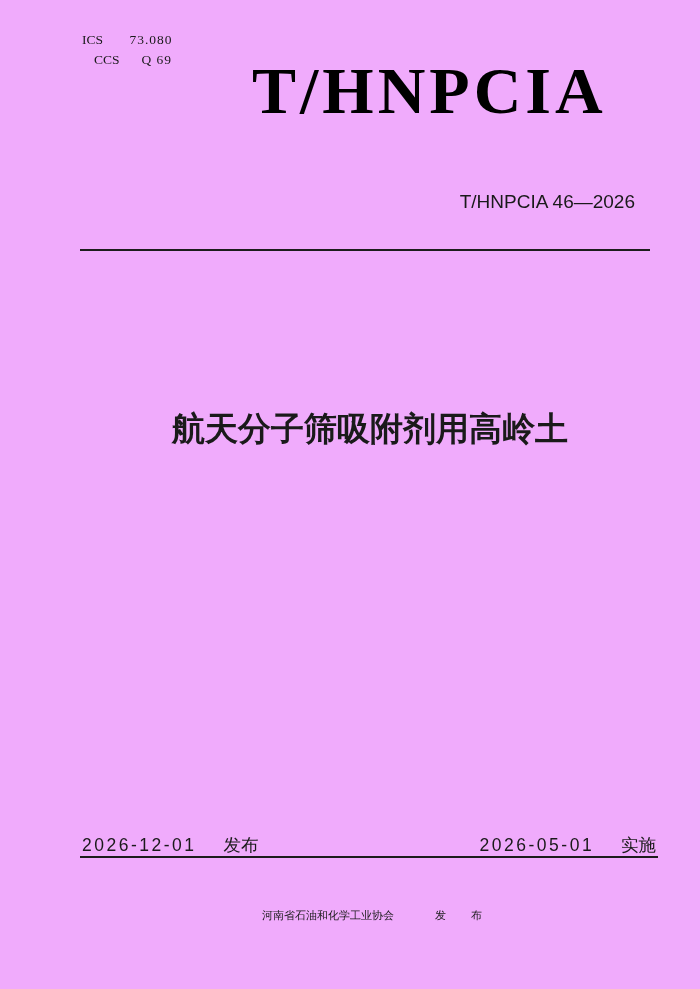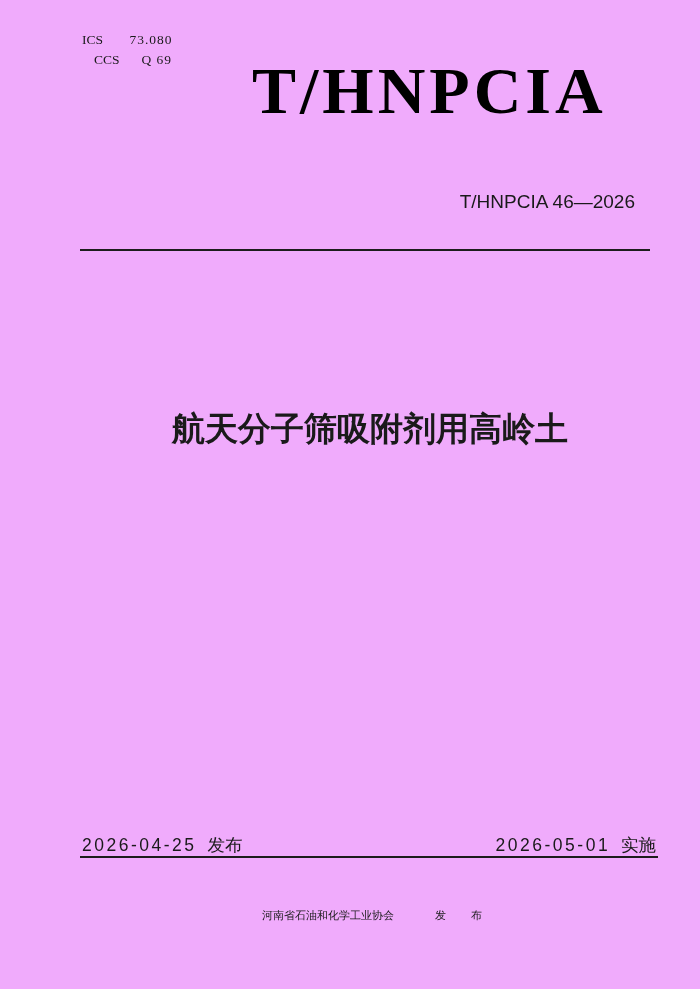--- a/index.html
+++ b/index.html
@@ -107,21 +107,21 @@
   .date-line {
     top: 833px;
     font-size: 17.5px;
     line-height: 24px;
     color: #1a1a1a;
     white-space: nowrap;
   }
   .date-issue { left: 82px; }
   .date-impl { right: 44px; }
   .date-num { letter-spacing: 2.5px; }
-  .date-label { margin-left: 6px; }
+  .date-label { margin-left: 22px; }
 
   .publisher-line {
     top: 903px;
     left: 39px;
     width: 670px;
     text-align: center;
     font-size: 11px;
     line-height: 24px;
     color: #1a1a1a;
     white-space: nowrap;
@@ -151,21 +151,21 @@
 
 
   <div class="abs std-number">T/HNPCIA 46—2026</div>
 
   <div class="abs rule rule-top"></div>
 
   <div class="abs doc-title-zh">航天分子筛吸附剂用高岭土</div>
 
 
   <div class="abs date-line date-issue">
-    <span class="date-num">2026-04-25</span>
+    <span class="date-num">2026-12-01</span>
     <span class="date-label">发布</span>
   </div>
 
   <div class="abs date-line date-impl">
     <span class="date-num">2026-05-01</span>
     <span class="date-label">实施</span>
   </div>
 
   <div class="abs rule rule-bottom"></div>
 

